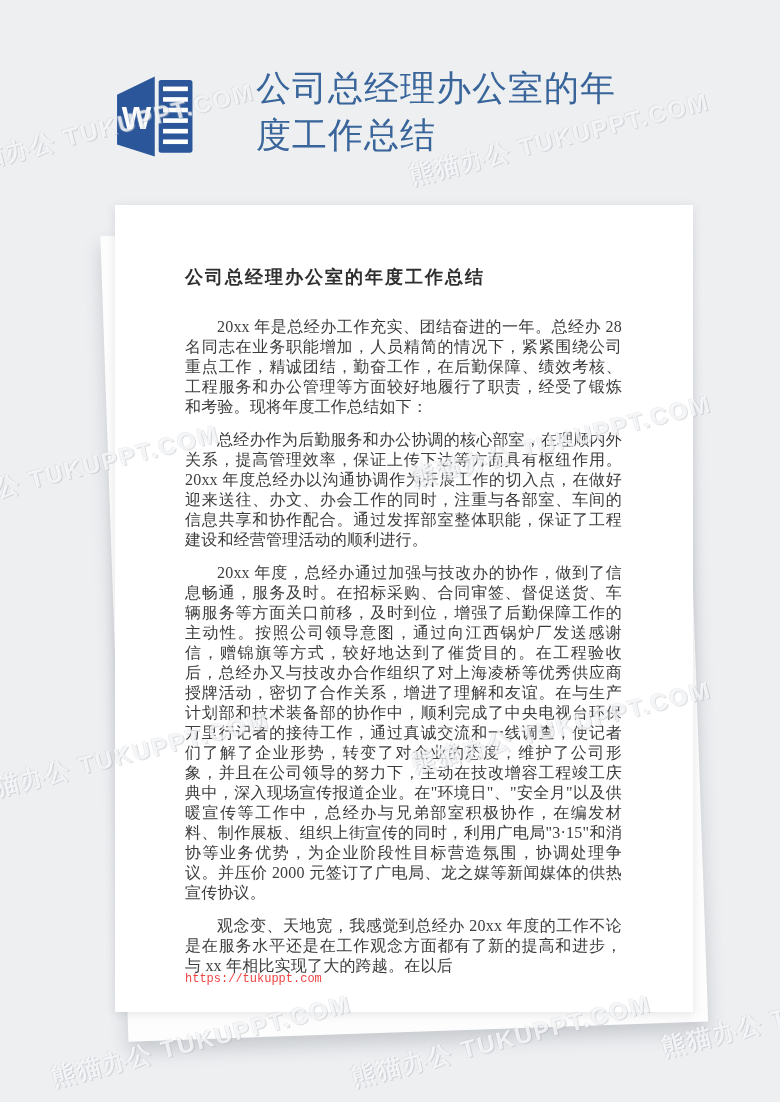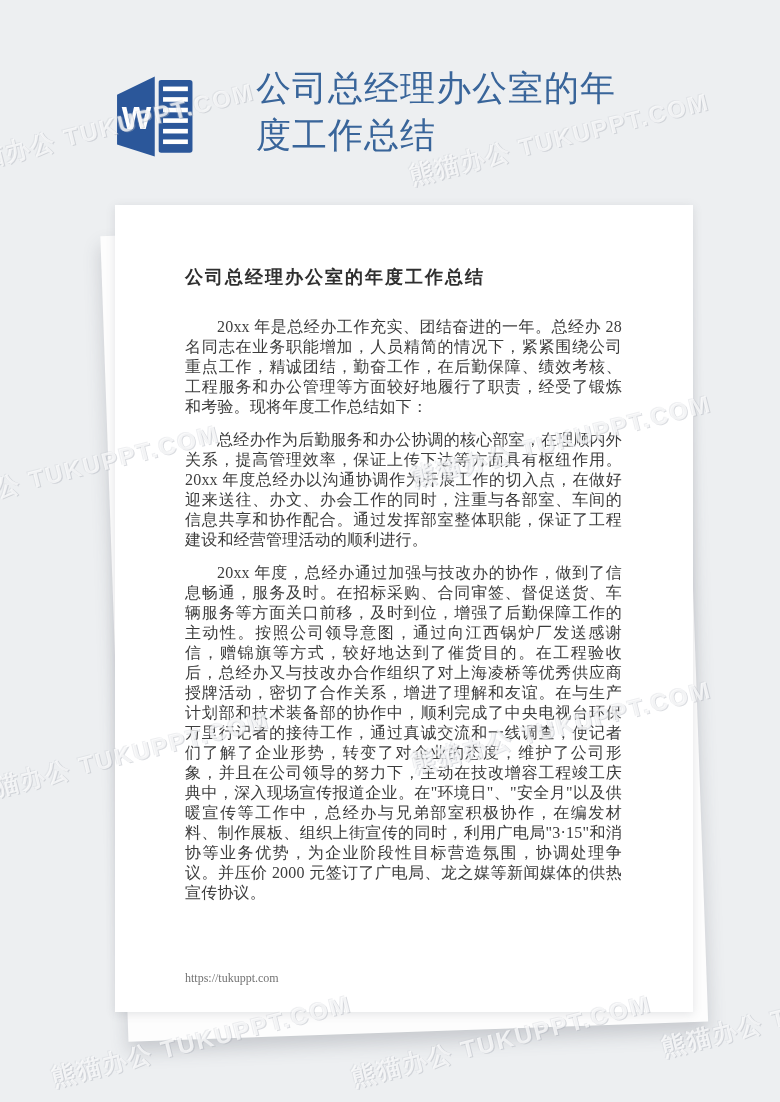--- a/index.html
+++ b/index.html
@@ -42,22 +42,22 @@
   }
   .doc-body{width:437px;}
   .doc-p{
     margin:0 0 13px 0;
     font-size:16px;line-height:20px;
     text-align:justify;text-indent:2em;
     letter-spacing:0.2px;
   }
   .doc-footer-link{
     position:absolute;left:70px;bottom:26px;
-    font-family:Liberation Serif, serif;
-    font-size:12px;color:#737373;text-decoration:none;
+    font-family:Liberation Mono, monospace;
+    font-size:12px;color:#ef4444;text-decoration:none;
   }
 
   
   .wm-layer{position:absolute;inset:0;z-index:6;pointer-events:none;}
   .wm{
     position:absolute;white-space:nowrap;
     font:700 24px "Liberation Sans",sans-serif;
     letter-spacing:2px;
     color:rgba(255,255,255,0.72);
     text-shadow:1px 1px 0 rgba(172,177,186,0.45),-1px -1px 0 rgba(198,202,209,0.30);
@@ -91,20 +91,21 @@
   </div>
 
   <div class="back-sheet"></div>
 
   <div class="doc-page">
     <h2 class="doc-title">公司总经理办公室的年度工作总结</h2>
     <div class="doc-body">
         <p class="doc-p">20xx 年是总经办工作充实、团结奋进的一年。总经办 28 名同志在业务职能增加，人员精简的情况下，紧紧围绕公司重点工作，精诚团结，勤奋工作，在后勤保障、绩效考核、工程服务和办公管理等方面较好地履行了职责，经受了锻炼和考验。现将年度工作总结如下：</p>
         <p class="doc-p">总经办作为后勤服务和办公协调的核心部室，在理顺内外关系，提高管理效率，保证上传下达等方面具有枢纽作用。20xx 年度总经办以沟通协调作为开展工作的切入点，在做好迎来送往、办文、办会工作的同时，注重与各部室、车间的信息共享和协作配合。通过发挥部室整体职能，保证了工程建设和经营管理活动的顺利进行。</p>
         <p class="doc-p">20xx 年度，总经办通过加强与技改办的协作，做到了信息畅通，服务及时。在招标采购、合同审签、督促送货、车辆服务等方面关口前移，及时到位，增强了后勤保障工作的主动性。按照公司领导意图，通过向江西锅炉厂发送感谢信，赠锦旗等方式，较好地达到了催货目的。在工程验收后，总经办又与技改办合作组织了对上海凌桥等优秀供应商授牌活动，密切了合作关系，增进了理解和友谊。在与生产计划部和技术装备部的协作中，顺利完成了中央电视台环保万里行记者的接待工作，通过真诚交流和一线调查，使记者们了解了企业形势，转变了对企业的态度，维护了公司形象，并且在公司领导的努力下，主动在技改增容工程竣工庆典中，深入现场宣传报道企业。在"环境日"、"安全月"以及供暖宣传等工作中，总经办与兄弟部室积极协作，在编发材料、制作展板、组织上街宣传的同时，利用广电局"3·15"和消协等业务优势，为企业阶段性目标营造氛围，协调处理争议。并压价 2000 元签订了广电局、龙之媒等新闻媒体的供热宣传协议。</p>
+        <p class="doc-p">观念变、天地宽，我感觉到总经办 20xx 年度的工作不论是在服务水平还是在工作观念方面都有了新的提高和进步，与 xx 年相比实现了大的跨越。在以后</p>
       </div>
     <a class="doc-footer-link" href="#">https://tukuppt.com</a>
   </div>
 
   <div class="wm-layer">
     <span class="wm" style="left:-45px;top:150px">熊猫办公 TUKUPPT.COM</span>
     <span class="wm" style="left:410px;top:160px">熊猫办公 TUKUPPT.COM</span>
     <span class="wm" style="left:-80px;top:492px">熊猫办公 TUKUPPT.COM</span>
     <span class="wm" style="left:412px;top:462px">熊猫办公 TUKUPPT.COM</span>
     <span class="wm" style="left:-30px;top:778px">熊猫办公 TUKUPPT.COM</span>

